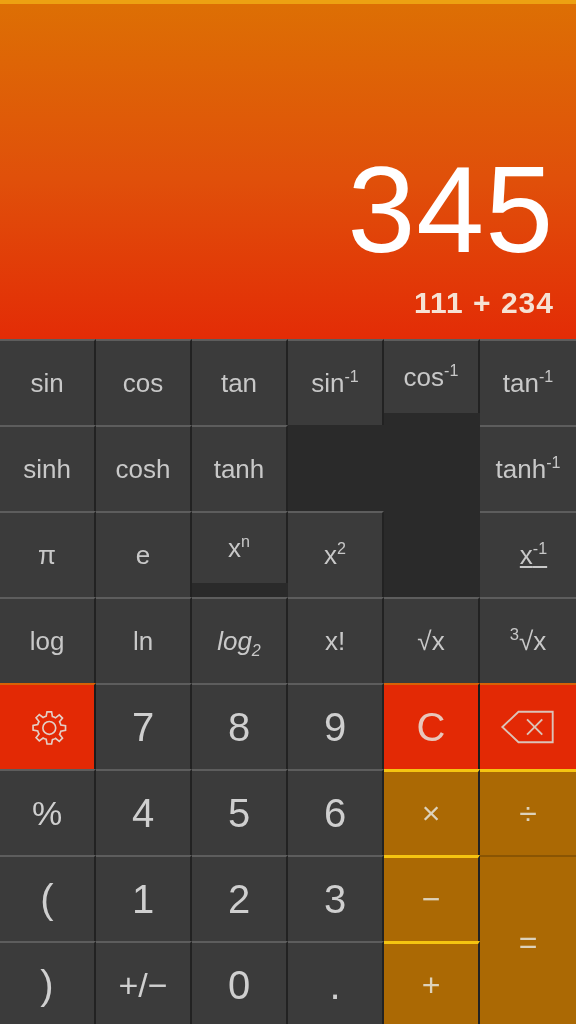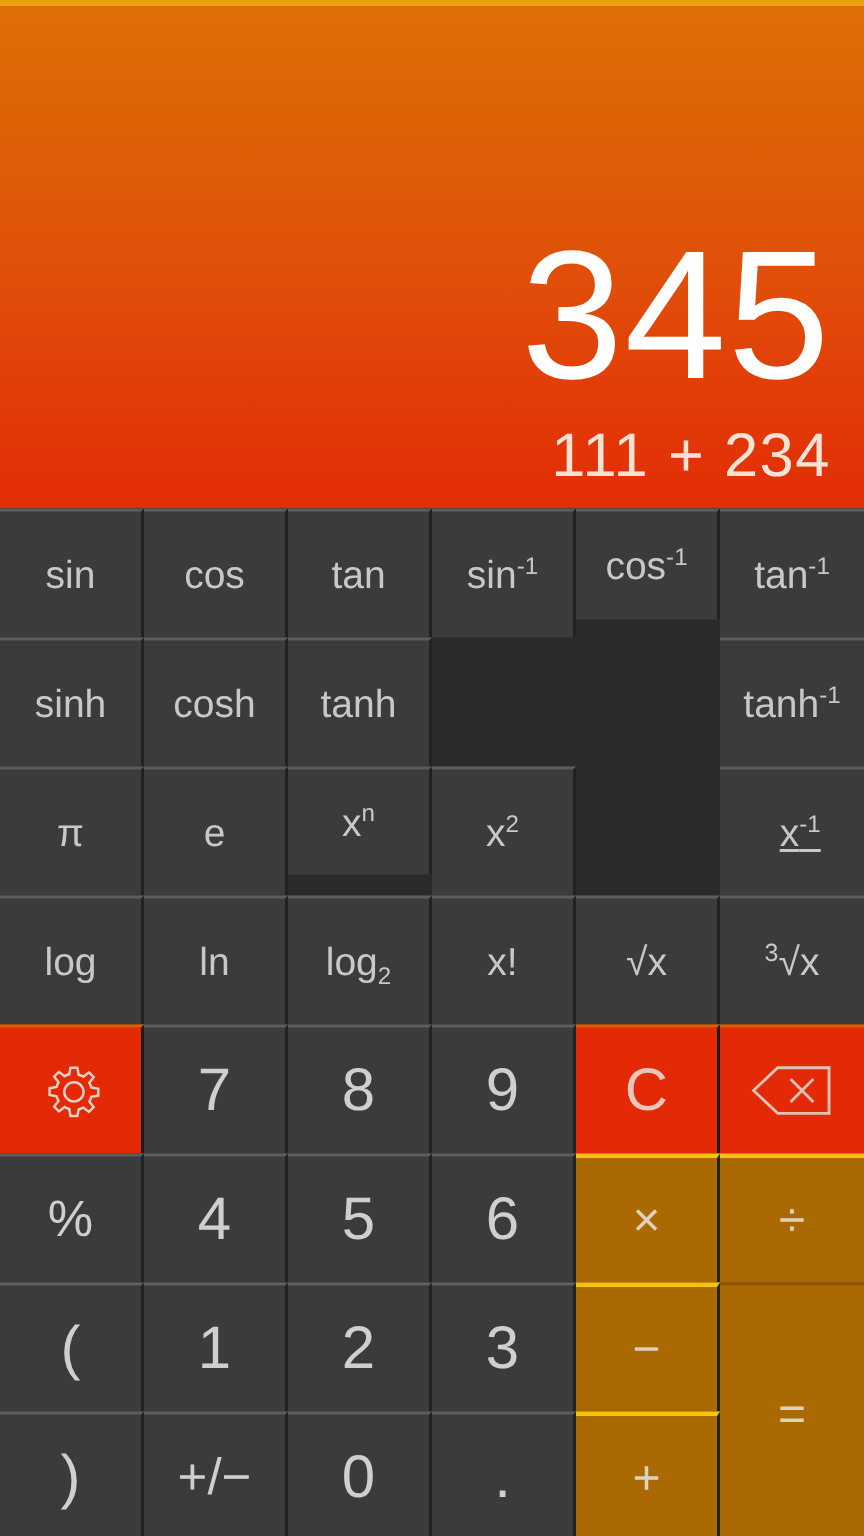--- a/index.html
+++ b/index.html
@@ -27,22 +27,22 @@
     position:absolute; right:22px; bottom:10px;
     text-align:right;
   }
   .result{
     font-size:122px; line-height:126px;
     font-weight:300; color:#ffffff;
     letter-spacing:1px;
     font-family:"Liberation Sans", sans-serif;
   }
   .expression{
-    font-size:41px; line-height:52px;
-    font-weight:400; color:#f6e2d4;
+    font-size:30px; line-height:52px;
+    font-weight:700; color:#f6e2d4;
     letter-spacing:1px;
     margin-top:4px;
   }
 
   
   .keypad{
     position:absolute; left:0; top:339px; width:576px; height:685px;
     background:#2a2a2a;
   }
   .kbtn{
@@ -152,21 +152,21 @@
       </div>
       <div class="kbtn func lastcol" style="left: 480px; top: 172px; width: 107px; height: 86px; text-decoration: underline;">
         <span>x<sup>-1</sup></span>
       </div>
       <div class="kbtn func" style="left: 0px; top: 258px; width: 96px; height: 86px;">
         <span>log</span>
       </div>
       <div class="kbtn func" style="left: 96px; top: 258px; width: 96px; height: 86px;">
         <span>ln</span>
       </div>
-      <div class="kbtn func" style="left: 192px; top: 258px; width: 96px; height: 86px;">
+      <div class="kbtn func" style="left: 192px; top: 258px; width: 96px; height: 86px; font-style: italic;">
         <span>log<sub>2</sub></span>
       </div>
       <div class="kbtn func" style="left: 288px; top: 258px; width: 96px; height: 86px;">
         <span>x!</span>
       </div>
       <div class="kbtn func" style="left: 384px; top: 258px; width: 96px; height: 86px;">
         <span>√x</span>
       </div>
       <div class="kbtn func lastcol" style="left: 480px; top: 258px; width: 96px; height: 86px;">
         <span><span class="radsup">3</span>√x</span>

